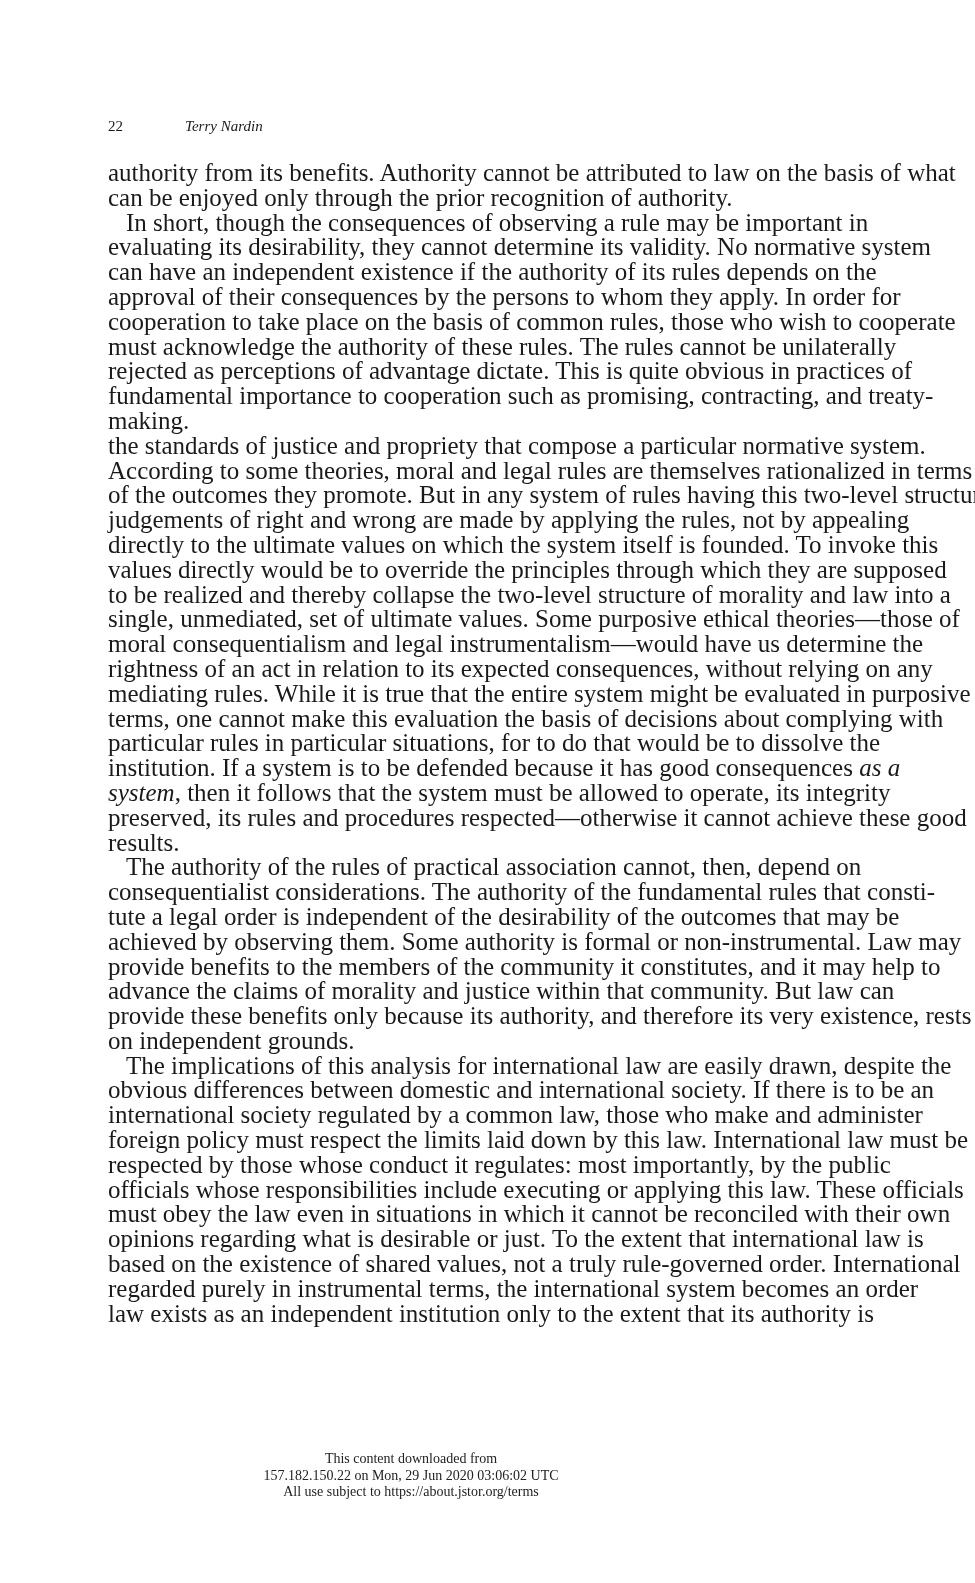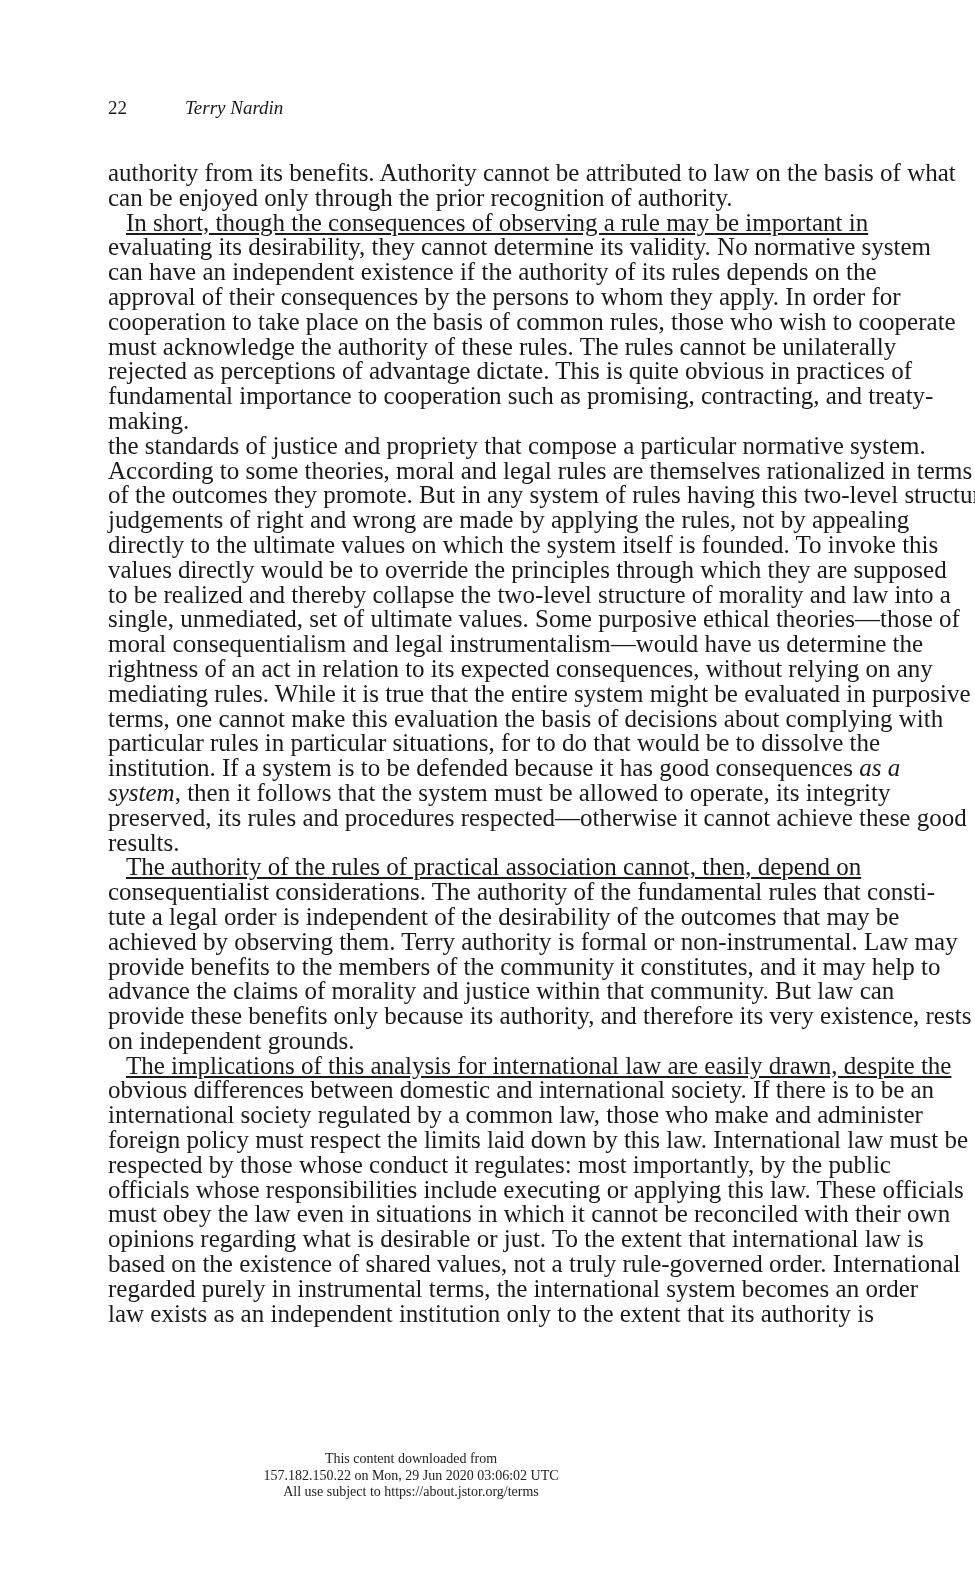--- a/index.html
+++ b/index.html
@@ -11,22 +11,22 @@
     width: 975px;
     height: 1583px;
     position: relative;
     overflow: hidden;
     font-family: "Liberation Serif", "DejaVu Serif", serif;
     color: #1a1a1a;
   }
   .running-head {
     position: absolute;
     left: 108px;
-    top: 96px;
-    font-size: 19px;
+    top: 114px;
+    font-size: 15px;
     line-height: 24px;
     white-space: nowrap;
   }
   .running-head .page-num {
     display: inline-block;
     width: 77px;
   }
   .running-head .author {
     font-style: italic;
   }
@@ -44,21 +44,20 @@
     text-align-last: justify;
     white-space: nowrap;
     height: 24.8px;
     overflow: visible;
   }
   .line.last {
     text-align-last: left;
   }
   .line.indent {
     text-indent: 18px;
-    text-decoration: underline;
   }
   .line em {
   }
   .footer {
     position: absolute;
     left: 0;
     width: 822px;
     top: 1451px;
     text-align: center;
     font-family: "Liberation Serif", "DejaVu Serif", serif;
@@ -106,21 +105,21 @@
       <span class="line">particular rules in particular situations, for to do that would be to dissolve the</span>
       <span class="line">institution. If a system is to be defended because it has good consequences <em>as a</em></span>
       <span class="line"><em>system</em>, then it follows that the system must be allowed to operate, its integrity</span>
       <span class="line">preserved, its rules and procedures respected—otherwise it cannot achieve these good</span>
       <span class="line last">results.</span>
     </div>
     <div>
       <span class="line indent">The authority of the rules of practical association cannot, then, depend on</span>
       <span class="line">consequentialist considerations. The authority of the fundamental rules that consti-</span>
       <span class="line">tute a legal order is independent of the desirability of the outcomes that may be</span>
-      <span class="line">achieved by observing them. Terry authority is formal or non-instrumental. Law may</span>
+      <span class="line">achieved by observing them. Some authority is formal or non-instrumental. Law may</span>
       <span class="line">provide benefits to the members of the community it constitutes, and it may help to</span>
       <span class="line">advance the claims of morality and justice within that community. But law can</span>
       <span class="line">provide these benefits only because its authority, and therefore its very existence, rests</span>
       <span class="line last">on independent grounds.</span>
     </div>
     <div>
       <span class="line indent">The implications of this analysis for international law are easily drawn, despite the</span>
       <span class="line">obvious differences between domestic and international society. If there is to be an</span>
       <span class="line">international society regulated by a common law, those who make and administer</span>
       <span class="line">foreign policy must respect the limits laid down by this law. International law must be</span>

